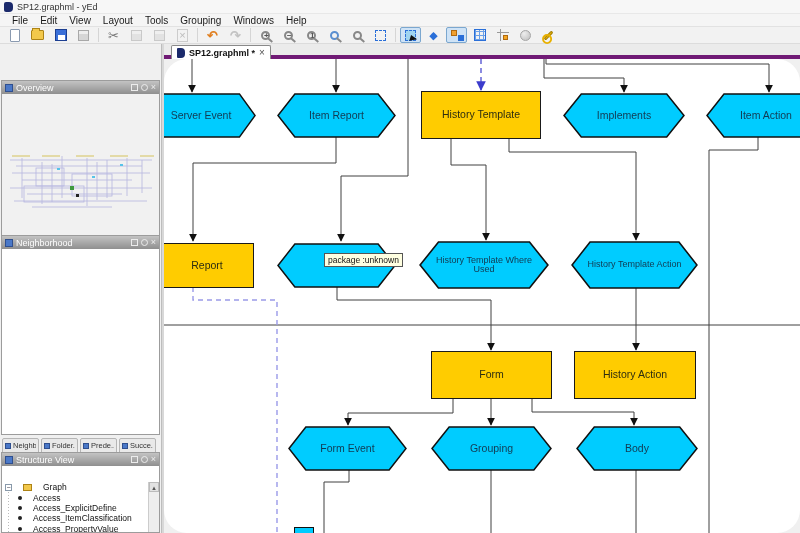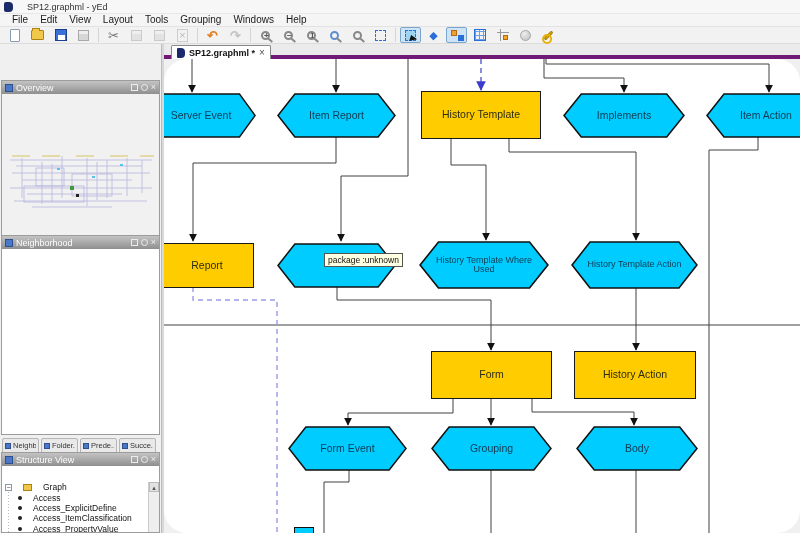--- a/index.html
+++ b/index.html
@@ -1,25 +1,25 @@
 <!DOCTYPE html>
 <html><head>
 <meta charset="utf-8">
 <style>
   * { margin:0; padding:0; box-sizing:border-box; }
   html,body { width:800px; height:533px; overflow:hidden; font-family:"Liberation Sans",sans-serif; background:#f0f0f0; }
   .app { position:relative; width:800px; height:533px; background:#f0f0f0; }
 
   
-  .titlebar { height:14px; background:#f7f7f7; display:flex; align-items:center; padding-left:4px; gap:14px; border-bottom:1px solid #e8e8e8;}
+  .titlebar { height:14px; background:#f7f7f7; display:flex; align-items:center; padding-left:4px; gap:4px; border-bottom:1px solid #e8e8e8;}
   .titlebar .ticon { width:9px; height:10px; background:#1b2a6b; border-radius:2px 4px 4px 2px; }
   .titlebar span { font-size:9px; color:#333; }
 
   
-  .menubar { height:13px; background:#f5f5f5; display:flex; padding-left:6px; border-bottom:1px solid #e2e2e2;}
+  .menubar { height:13px; background:#f5f5f5; display:flex; align-items:center; padding-left:6px; border-bottom:1px solid #e2e2e2;}
   .menubar span { font-size:10px; color:#1a1a1a; padding:0 6px; cursor:default; }
 
   
   .toolbar { height:17px; background:#f2f2f2; display:flex; align-items:center; padding-left:4px; gap:2px; border-bottom:1px solid #dcdcdc; }
   .tbtn { width:21px; height:16px; display:flex; align-items:center; justify-content:center; position:relative; }
   .tbtn.pressed { background:#cfe3f6; border:1px solid #7ba7cf; border-radius:2px; }
   .tsep { width:1px; height:14px; background:#d5d5d5; margin:0 2px; }
   .i-page { width:10px; height:13px; background:#fff; border:1px solid #8a9ab0; border-radius:1px; }
   .i-folder { width:13px; height:10px; background:#f2c84b; border:1px solid #ad8316; border-radius:1px; position:relative; }
   .i-folder::before { content:""; position:absolute; top:-3px; left:0; width:6px; height:2px; background:#f2c84b; border:1px solid #ad8316; border-bottom:none; }

